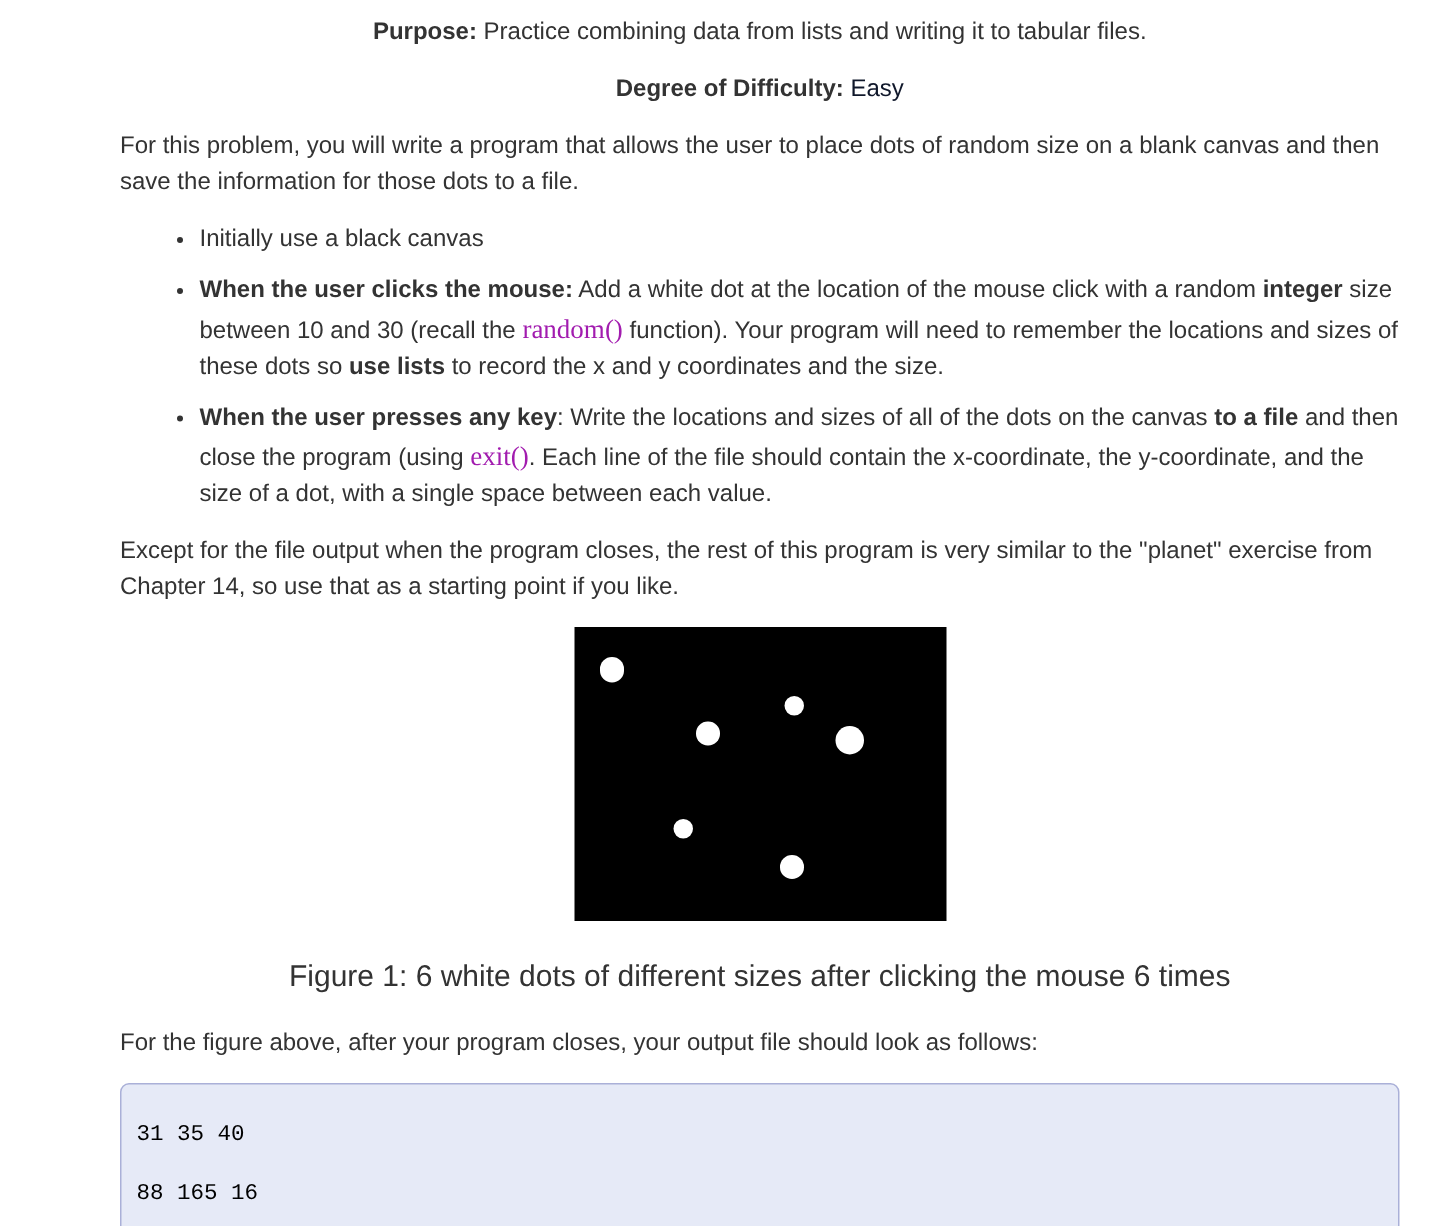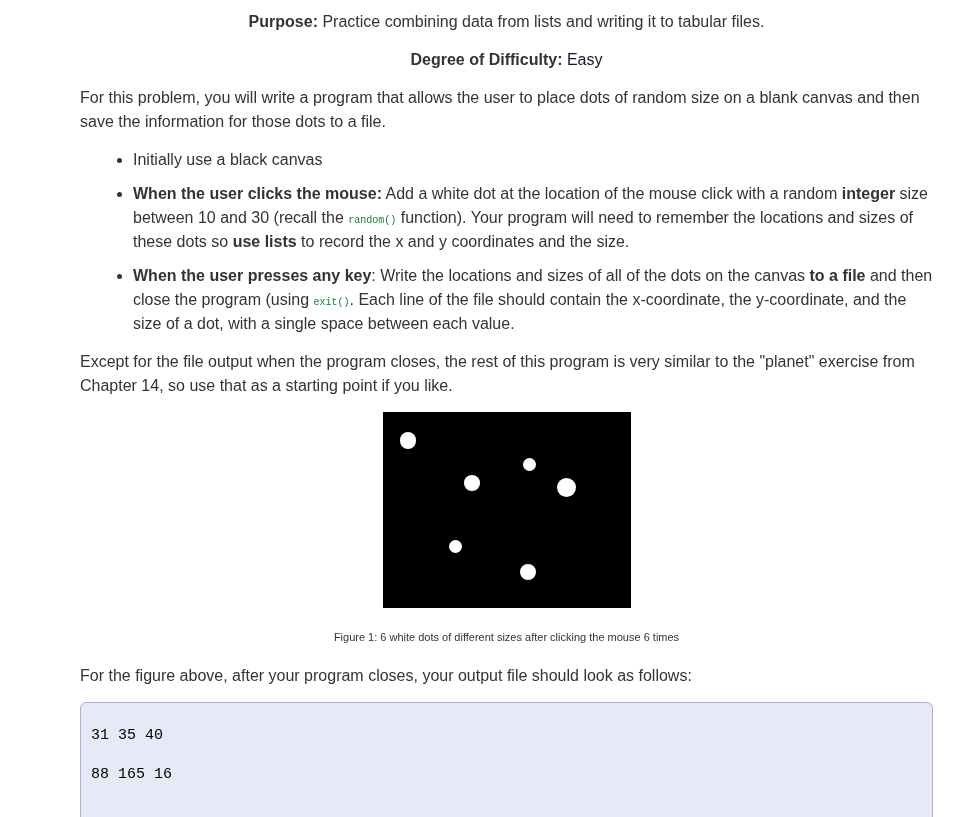--- a/index.html
+++ b/index.html
@@ -47,23 +47,23 @@
       margin: 12px 0 14px 0;
       padding-left: 42px;
     }
 
     ul.req-list li {
       margin-bottom: 10px;
       margin-left: 11px;
     }
 
     code.inline {
-      font-family: Liberation Mono, monospace;
-      font-size: 10px;
-      color: #15803d;
+      font-family: Liberation Serif, serif;
+      font-size: 18px;
+      color: #a21caf;
     }
 
     .figure-wrap {
       text-align: center;
       margin: 12px 0 6px 0;
     }
 
     .canvas-box {
       display: inline-block;
       width: 248px;
@@ -74,21 +74,21 @@
 
     .dot {
       position: absolute;
       background: #ffffff;
       border-radius: 50%;
     }
 
     .caption {
       text-align: center;
       margin: 14px 0 18px 0;
-      font-size: 11px;
+      font-size: 20px;
     }
 
     .output-box {
       background: #e6eaf7;
       border: 1px solid #aab0d8;
       border-radius: 6px;
       padding: 4px 10px 6px 10px;
       font-family: "Courier New", Courier, monospace;
       font-size: 15px;
       line-height: 1.3;

